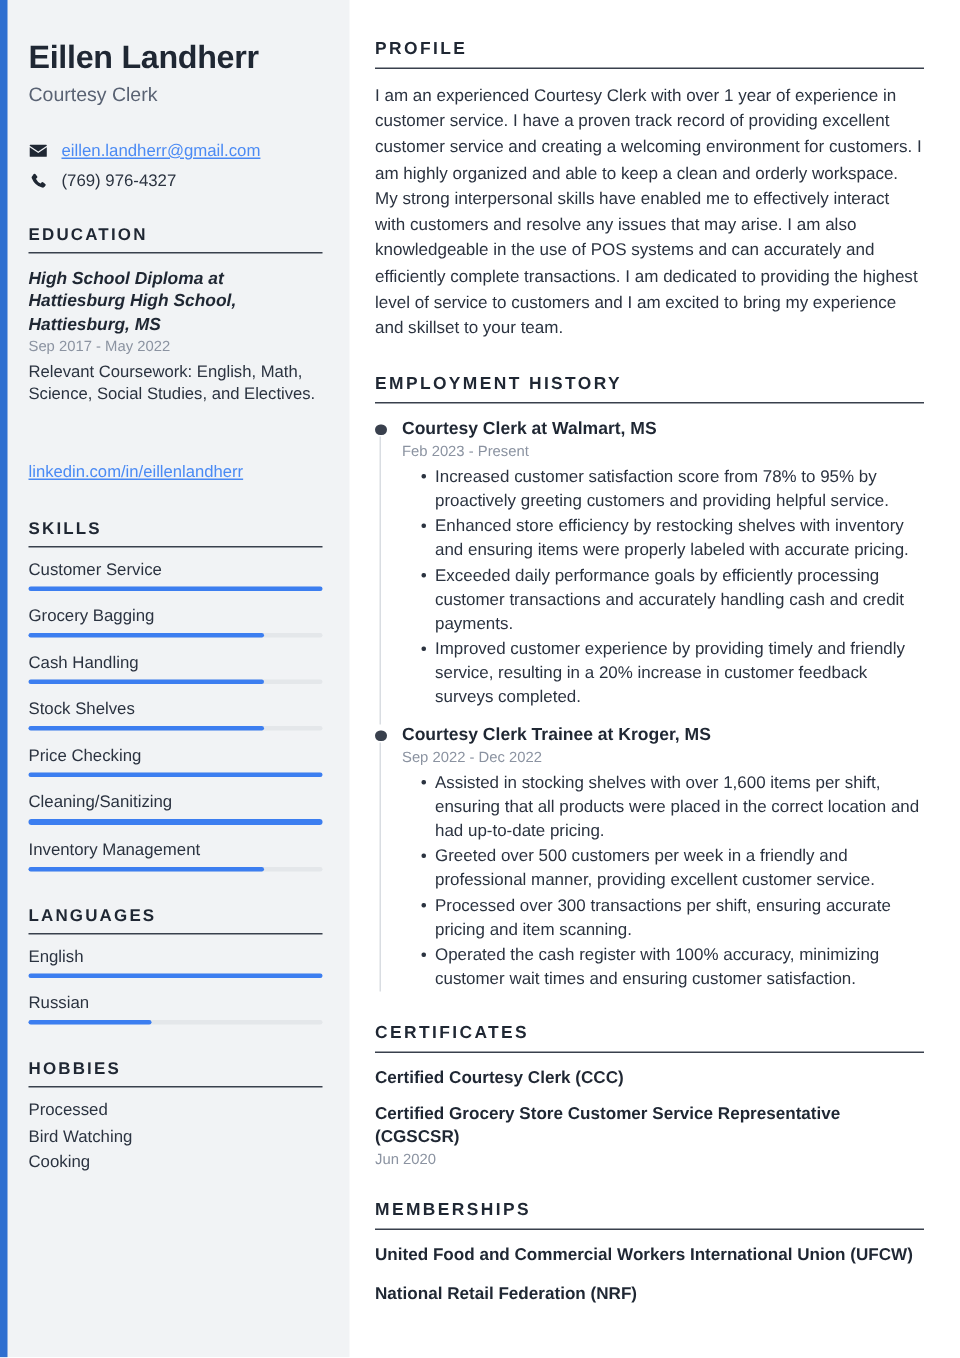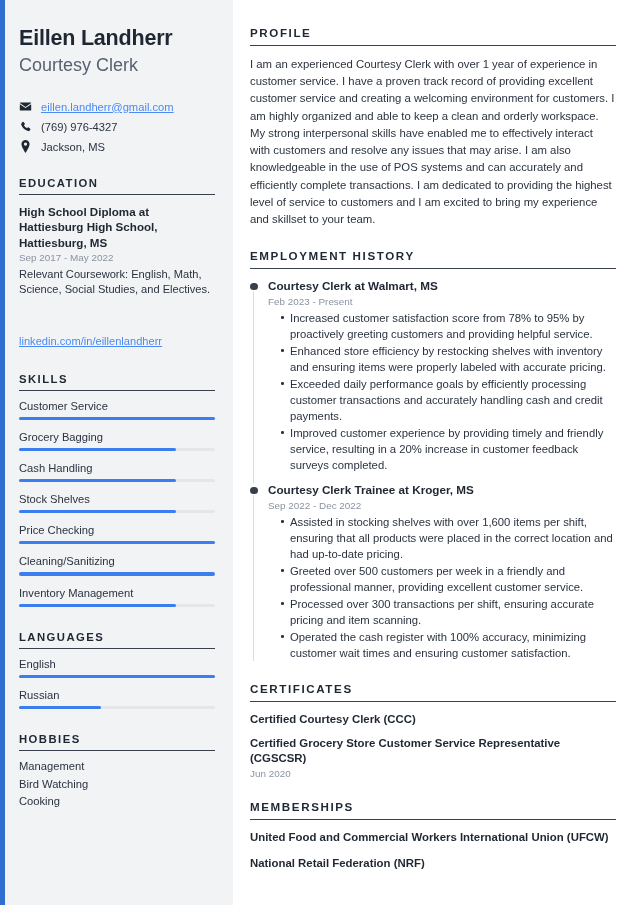--- a/index.html
+++ b/index.html
@@ -41,21 +41,21 @@
 
   .name {
     font-size: 21.5px;
     font-weight: 700;
     color: #1f2733;
     letter-spacing: -0.2px;
     line-height: 1.15;
   }
   .job-title {
     margin-top: 4px;
-    font-size: 18px;
+    font-size: 13px;
     color: #596273;
     font-weight: 400;
   }
 
   
   .contact {
     margin-top: 22px;
   }
   .contact-row {
     display: flex;
@@ -93,20 +93,21 @@
     padding-bottom: 5px;
     border-bottom: 1.6px solid #39404d;
   }
   .side-body { padding-top: 9px; }
 
   .edu-degree {
     font-size: 11.6px;
     font-weight: 700;
     color: #1f2733;
     line-height: 1.33;
+    font-style: italic;
   }
   .edu-date {
     font-size: 9.9px;
     color: #8b93a1;
     margin-top: 2px;
   }
   .edu-desc {
     font-size: 11.1px;
     color: #2b3340;
     line-height: 1.38;
@@ -283,28 +284,20 @@
         <span class="contact-text link">eillen.landherr@gmail.com</span>
       </div>
       <div class="contact-row">
         <span class="contact-icon">
           <svg width="12" height="12" viewBox="0 0 16 16" fill="currentColor">
               <path d="M3.3 1.3a1 1 0 0 1 1.4.1l1.6 2a1 1 0 0 1-.1 1.4l-1 .8a9 9 0 0 0 4.2 4.2l.8-1a1 1 0 0 1 1.4-.1l2 1.6a1 1 0 0 1 .1 1.4l-1 1.2c-.5.6-1.3.8-2 .5A14.5 14.5 0 0 1 1.6 5c-.3-.7-.1-1.5.5-2l1.2-1.7z"></path>
             </svg>
         </span>
         <span class="contact-text">(769) 976-4327</span>
       </div>
-      <div class="contact-row">
-        <span class="contact-icon">
-          <svg width="11" height="13" viewBox="0 0 12 16" fill="currentColor">
-              <path d="M6 0C3.2 0 1 2.2 1 5c0 3.7 5 11 5 11s5-7.3 5-11c0-2.8-2.2-5-5-5zm0 7a2 2 0 1 1 0-4 2 2 0 0 1 0 4z"></path>
-            </svg>
-        </span>
-        <span class="contact-text">Jackson, MS</span>
-      </div>
     </div>
 
     <section class="side-section">
       <div class="side-heading">EDUCATION</div>
       <div class="side-body">
         <div class="edu-degree">High School Diploma at Hattiesburg High School, Hattiesburg, MS</div>
         <div class="edu-date">Sep 2017 - May 2022</div>
         <div class="edu-desc">Relevant Coursework: English, Math, Science, Social Studies, and Electives.</div>
       </div>
     </section>
@@ -377,21 +370,21 @@
       <div class="rate-track">
         <div class="rate-fill" style="width:42%"></div>
       </div>
     </div>
         </div>
     </section>
 
     <section class="side-section">
       <div class="side-heading">HOBBIES</div>
       <div class="side-body" id="hobbies-list">
-          <div class="plain-item">Management</div>
+          <div class="plain-item">Processed</div>
           <div class="plain-item">Bird Watching</div>
           <div class="plain-item">Cooking</div>
         </div>
     </section>
 
   </aside>
 
   <main class="main">
 
     <section class="main-section">

